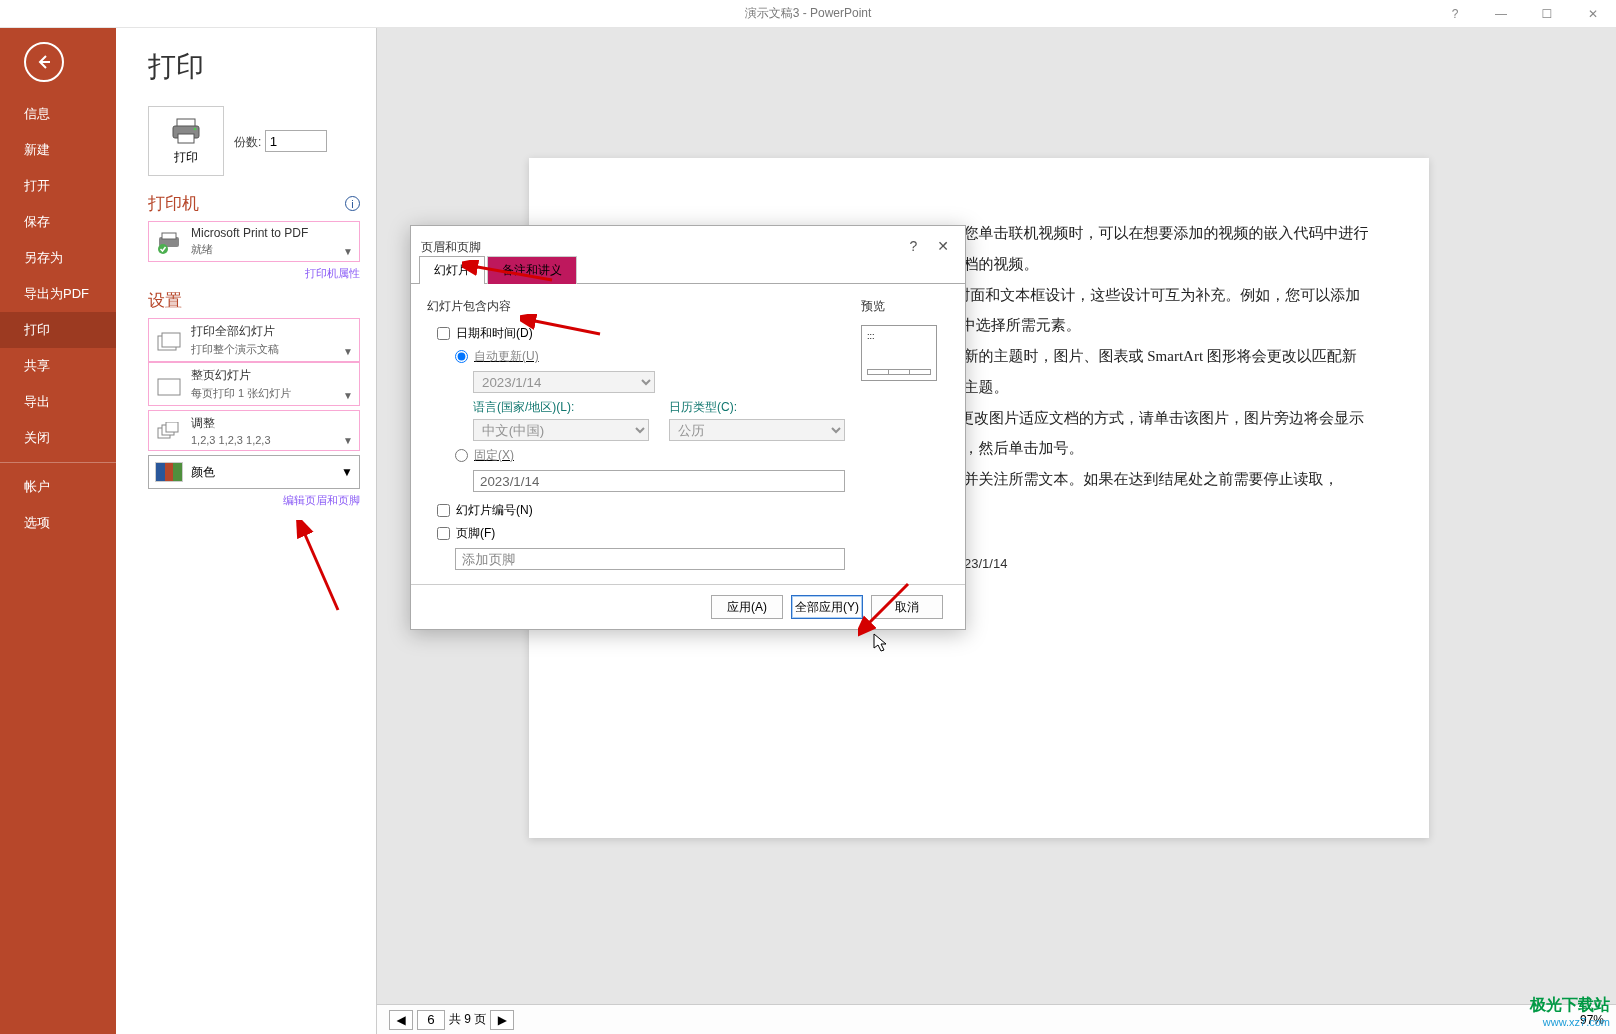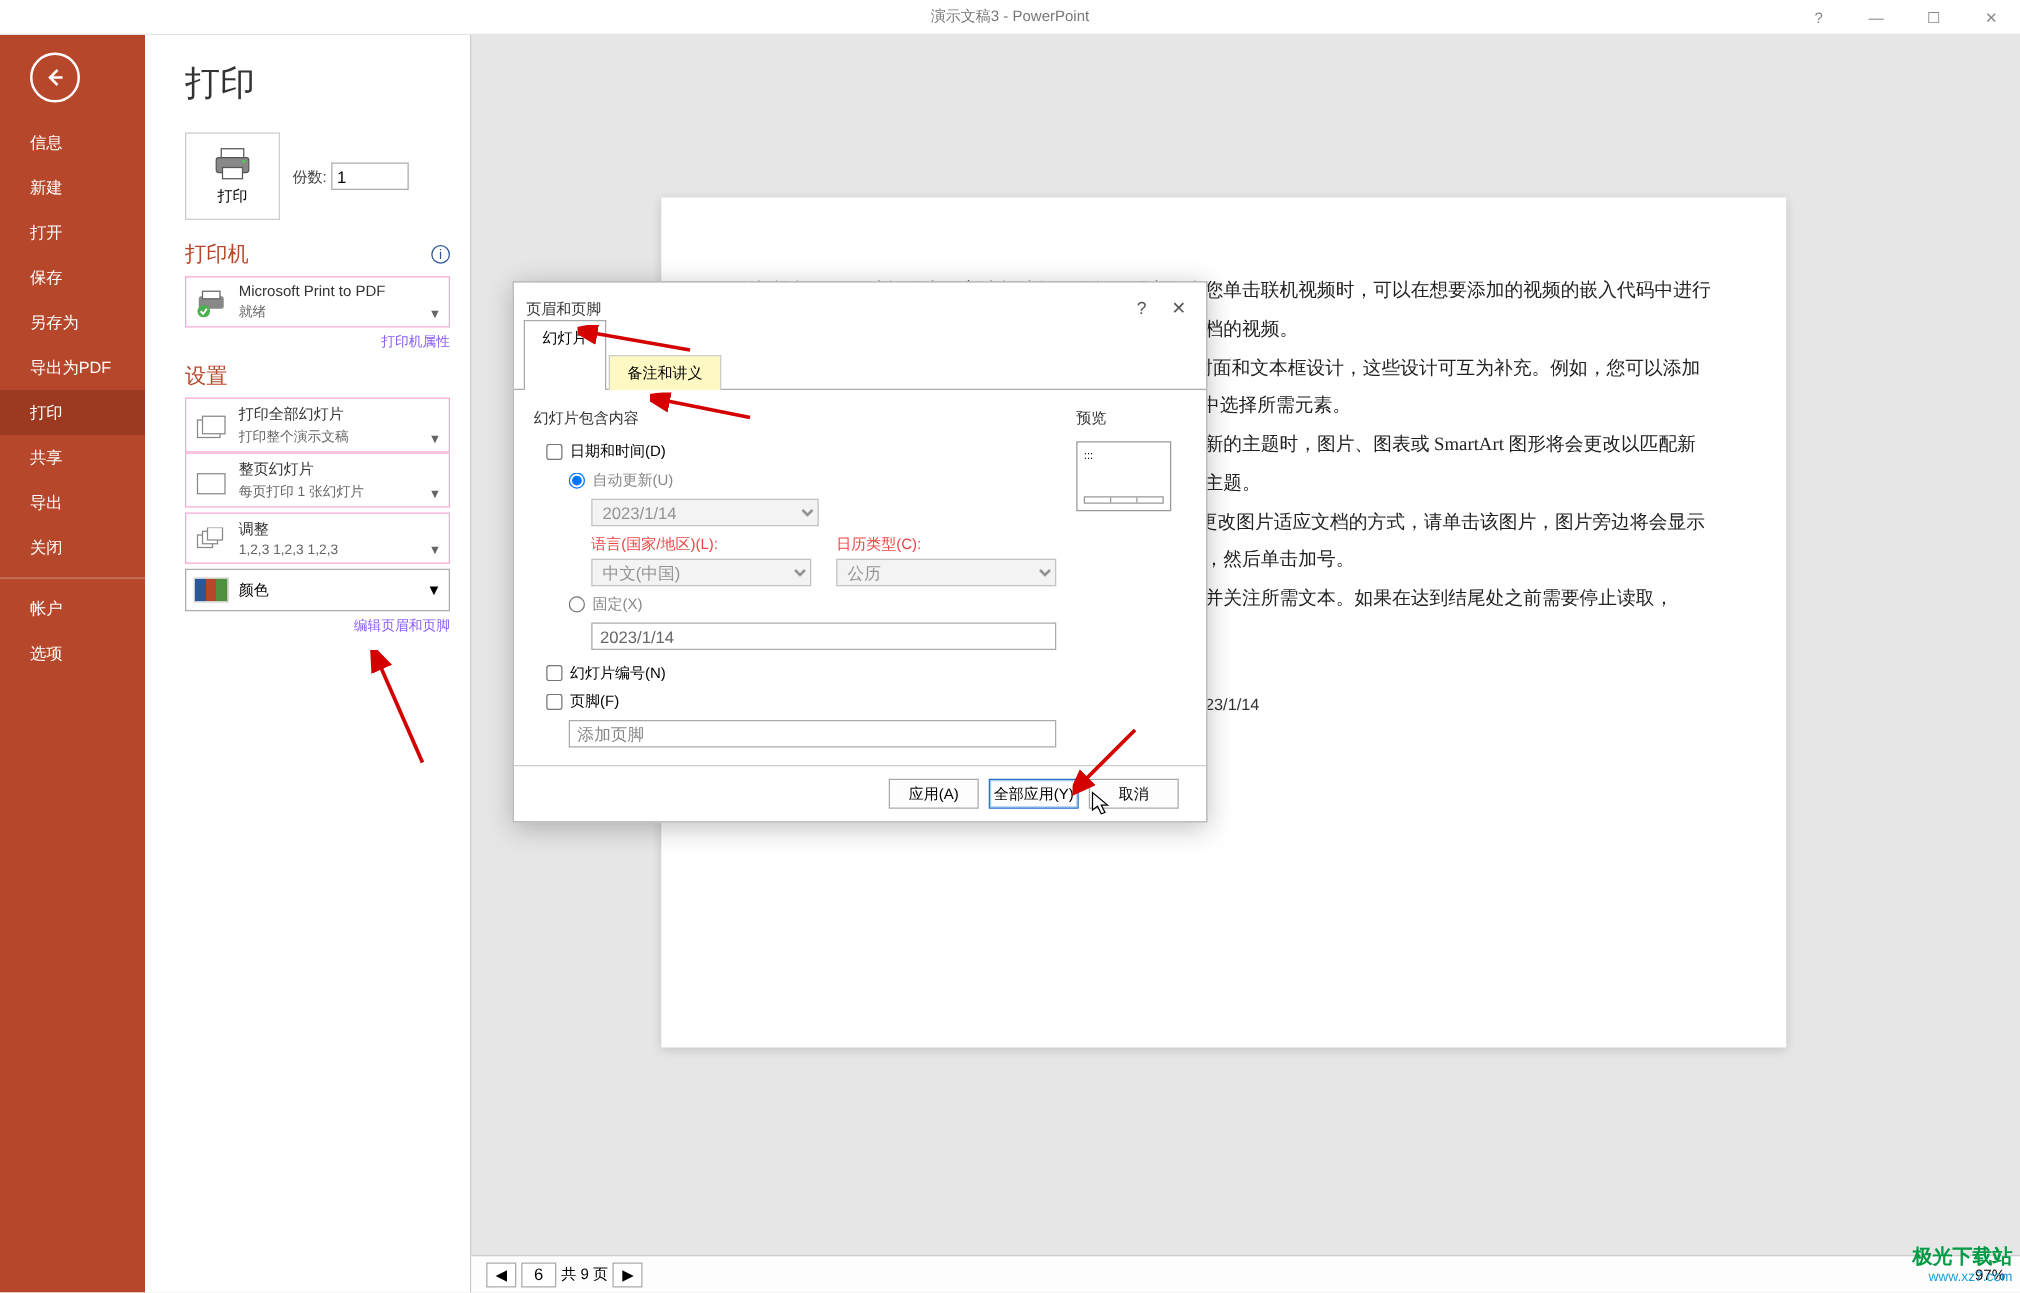--- a/index.html
+++ b/index.html
@@ -43,37 +43,37 @@
 .preview-footer { height: 30px; background: #fdfdfd; border-top: 1px solid #ccc; display: flex; align-items: center; padding: 0 12px; justify-content: space-between; }
 .nav-btn { border: 1px solid #ababab; width: 24px; height: 20px; display: inline-flex; align-items: center; justify-content: center; cursor: pointer; background: #fff; }
 .page-input { width: 28px; height: 20px; border: 1px solid #ababab; text-align: center; }
 .dialog { position: absolute; left: 410px; top: 225px; width: 556px; background: #fff; border: 1px solid #aaa; box-shadow: 0 4px 20px rgba(0,0,0,0.25); }
 .dialog-titlebar { height: 30px; display: flex; align-items: flex-end; justify-content: space-between; padding: 0 10px; }
 .dialog-title { font-size: 12px; color: #333; }
 .dialog-ctrls { display: flex; gap: 8px; }
 .dlg-close, .dlg-help { cursor: pointer; font-size: 14px; color: #555; padding: 2px 6px; }
 .tabs { display: flex; padding: 0 8px; }
 .tab { padding: 5px 14px; border: 1px solid #aaa; border-bottom: none; background: #fff; cursor: pointer; font-size: 12px; margin-right: 2px; }
-.tab.inactive { background: #fef9c3; border: 1px solid #ccc; border-bottom: none; margin-top: 28px; }
+.tab.inactive { background: #be185d; border: 1px solid #ccc; border-bottom: none; }
 .tab-strip-line { border-bottom: 1px solid #aaa; margin-top: -1px; }
 .dialog-body { padding: 14px 16px; display: flex; gap: 16px; }
 .dialog-left { flex: 1; }
 .dialog-right { width: 90px; }
 .fieldset-label { font-size: 12px; color: #333; margin-bottom: 10px; }
 .checkbox-row { display: flex; align-items: center; gap: 6px; margin: 6px 0; }
 .checkbox-row input[type=checkbox] { width: 13px; height: 13px; }
-.radio-row { display: flex; align-items: center; gap: 6px; margin: 6px 0 6px 28px; }
+.radio-row { display: flex; align-items: center; gap: 6px; margin: 6px 0 6px 28px; text-decoration: underline; }
 .dlg-select { height: 22px; border: 1px solid #aaa; background: #eee; padding: 0 4px; color: #666; }
 .dlg-input { height: 22px; border: 1px solid #aaa; padding: 0 6px; width: 100%; background: #fff; color: #666; }
 .dlg-input::placeholder { color: #888; }
 .dlg-input:disabled { background: #f0f0f0; }
 .sub-indent { margin-left: 28px; }
 .lang-row { display: flex; gap: 20px; margin: 6px 0 6px 28px; }
 .lang-col { flex: 1; }
-.lang-label { color: #ef4444; font-size: 12px; margin-bottom: 3px; }
+.lang-label { color: #0f766e; font-size: 12px; margin-bottom: 3px; }
 .preview-box { border: 1px solid #999; width: 76px; height: 56px; padding: 4px; position: relative; }
 .preview-box .pv-date { position: absolute; left: 5px; top: 5px; font-size: 9px; }
 .preview-box .pv-bar { position: absolute; bottom: 5px; left: 5px; right: 5px; height: 6px; border: 1px solid #999; display: flex; }
 .preview-box .pv-bar span { flex: 1; border-right: 1px solid #999; }
 .dialog-footer { border-top: 1px solid #ccc; padding: 10px 22px; display: flex; justify-content: flex-end; gap: 8px; }
 .dlg-btn { min-width: 72px; height: 24px; border: 1px solid #aaa; background: #fdfdfd; cursor: pointer; font-size: 12px; }
 .dlg-btn.primary { border: 1px solid #2a6fc9; box-shadow: inset 0 0 0 1px #a9cef4; }
 .arrow-annot { position: absolute; pointer-events: none; }
 .watermark { position: absolute; right: 6px; bottom: 6px; text-align: right; font-size: 12px; }
 .watermark .wm1 { color: #009944; font-weight: bold; font-size: 16px; }

